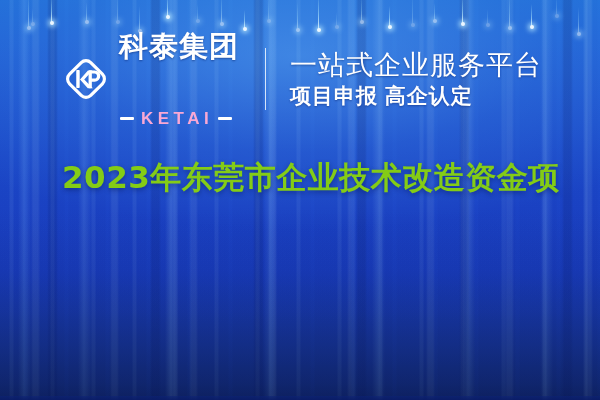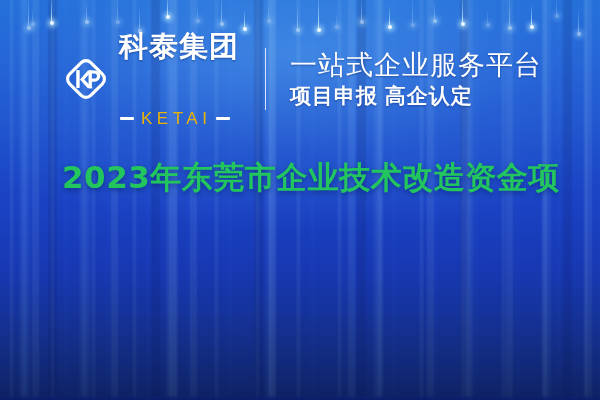--- a/index.html
+++ b/index.html
@@ -182,24 +182,24 @@
     margin-top: 4px;
     padding-left: 1px;
   }
   .brand-dash {
     width: 14px;
     height: 3px;
     background: #ffffff;
     border-radius: 1px;
   }
   .brand-en {
-    color: #eab308;
+    color: #f9a8d4;
     font-family: "Liberation Sans", sans-serif;
     font-size: 17px;
-    font-weight: 400;
+    font-weight: 700;
     letter-spacing: 4.5px;
     line-height: 1;
     margin: 0 5px 0 7px;
     white-space: nowrap;
   }
 
   .divider {
     width: 1px;
     height: 62px;
     background: rgba(255,255,255,0.80);
@@ -235,21 +235,21 @@
   }
 
   
   .title-block {
     position: absolute;
     left: 62px;
     top: 155px;
     width: 500px;
   }
   .title-line {
-    color: #22c55e;
+    color: #84cc16;
     font-family: "DejaVu Sans", "Liberation Sans", sans-serif;
     font-size: 31px;
     font-weight: 700;
     letter-spacing: 0.5px;
     line-height: 44px;
     white-space: nowrap;
     text-shadow: 0 2px 5px rgba(4,20,80,0.45);
   }
 </style>
 </head>

